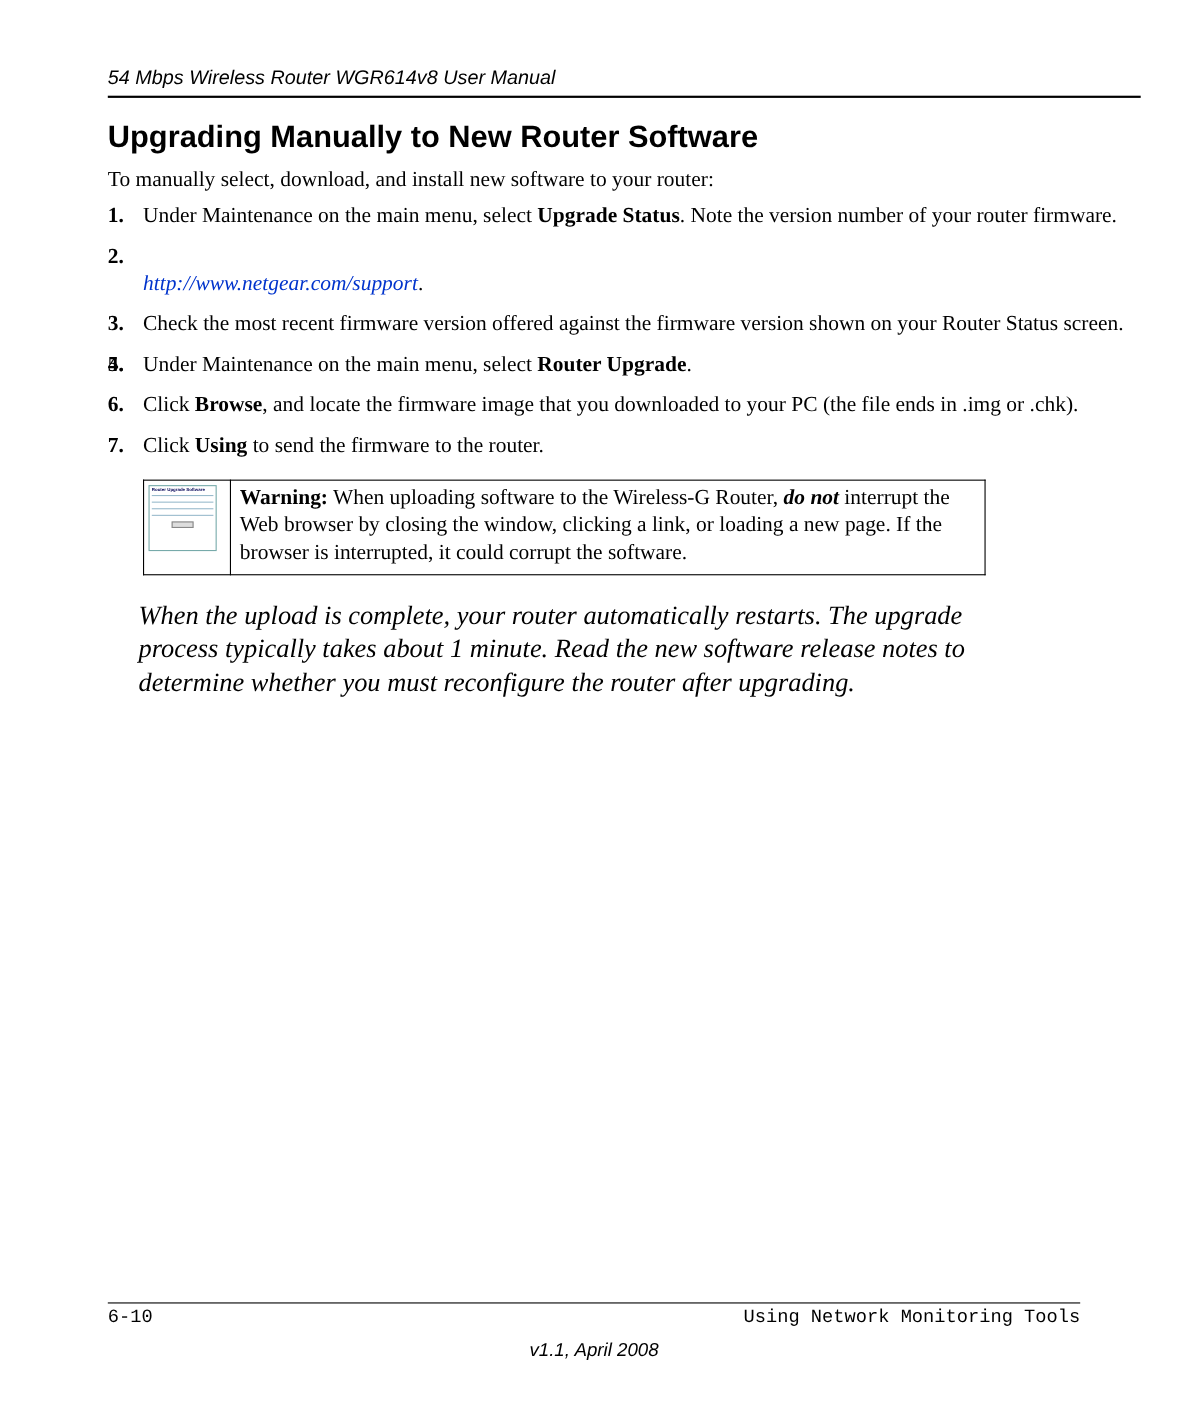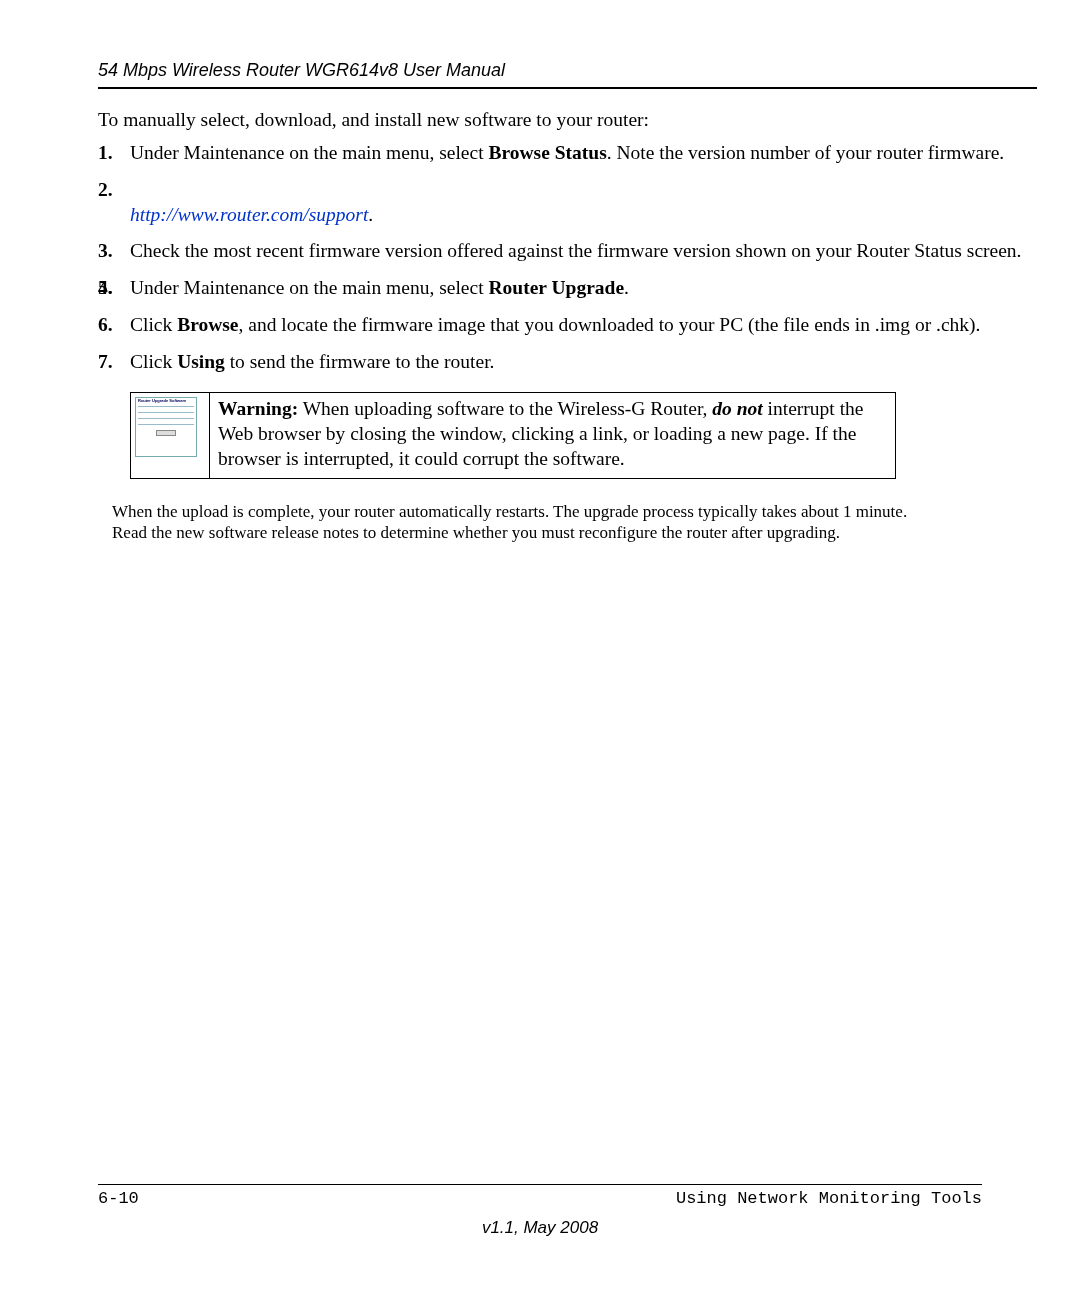--- a/index.html
+++ b/index.html
@@ -108,24 +108,25 @@
     overflow:hidden;
   }
   .router-thumb .t-btn{
     margin:2px auto 0 auto;
     width:18px;
     height:4px;
     background:#ddd;
     border:0.5px solid #888;
   }
   .after-warning {
-    font-size: 17px;
+    font-size: 24px;
     line-height: 1.28;
-    margin: 22px 0 0 14px;
+    margin: 22px 0 0 28px;
     width: 807px;
+    font-style: italic;
   }
   .footer {
     position: absolute;
     left: 98px;
     right: 98px;
     bottom: 58px;
   }
   .hr-bottom {
     border: none;
     border-top: 1.5px solid #000;
@@ -146,34 +147,35 @@
   }
 </style>
 </head>
 <body>
 
 <div class="page">
 
   <div class="running-header">54 Mbps Wireless Router WGR614v8 User Manual</div>
   <hr class="hr-top">
 
+  <h1 class="section-title">Upgrading Manually to New Router Software</h1>
 
   <p class="intro">To manually select, download, and install new software to your router:</p>
 
   <ol class="steps">
 
     <li>
       <span class="num">1.</span>
-      <span>Under Maintenance on the main menu, select </span><span class="bold">Browse Status</span><span>. Note the version number of your router firmware.</span>
+      <span>Under Maintenance on the main menu, select </span><span class="bold">Upgrade Status</span><span>. Note the version number of your router firmware.</span>
     </li>
 
     <li>
       <span class="num">2.</span>
       <br>
-      <a class="link" href="#">http://www.router.com/support</a><span>.</span>
+      <a class="link" href="#">http://www.netgear.com/support</a><span>.</span>
     </li>
 
     <li>
       <span class="num">3.</span>
       <span>Check the most recent firmware version offered against the firmware version shown on your Router Status screen.</span>
     </li>
 
     <li>
       <span class="num">4.</span>
     </li>
@@ -218,14 +220,14 @@
   <p class="after-warning">When the upload is complete, your router automatically restarts. The upgrade process typically takes about 1 minute. Read the new software release notes to determine whether you must reconfigure the router after upgrading.</p>
 
 </div>
 
 <div class="footer">
   <hr class="hr-bottom">
   <div class="footer-row">
     <span>6-10</span>
     <span>Using Network Monitoring Tools</span>
   </div>
-  <div class="footer-version">v1.1, May 2008</div>
+  <div class="footer-version">v1.1, April 2008</div>
 </div>
 
 </body></html>

